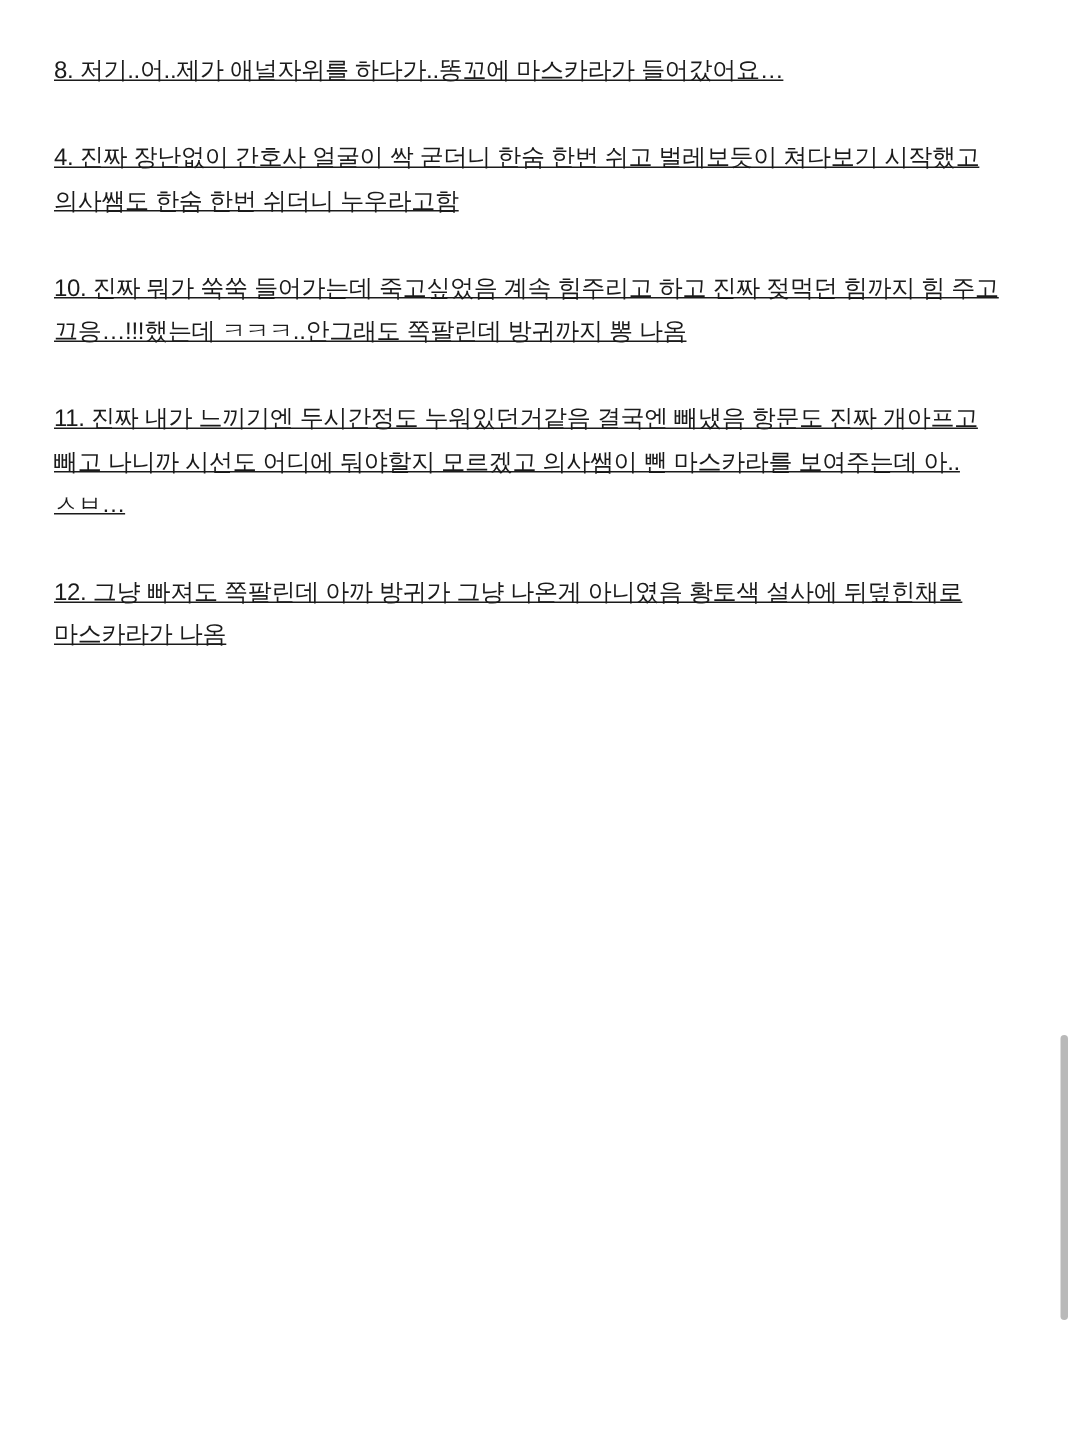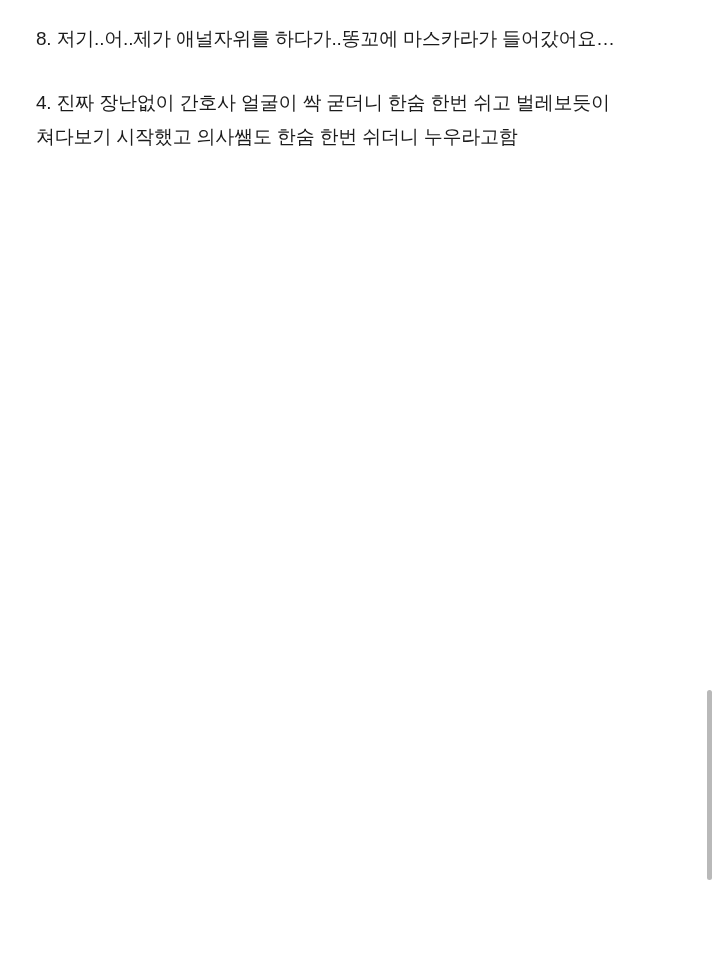--- a/index.html
+++ b/index.html
@@ -17,26 +17,27 @@
   .page {
     width: 716px;
     height: 956px;
     box-sizing: border-box;
     padding: 22px 36px 0 36px;
     background: #ffffff;
     position: relative;
   }
   .para {
     color: #1b1b1b;
-    font-size: 19px;
+    font-size: 16px;
     line-height: 1.78;
     letter-spacing: -0.2px;
-    margin: 0 0 30px 0;
+    margin: 12px 0 30px 0;
     word-break: keep-all;
     white-space: normal;
+    text-decoration: underline;
   }
   .para:last-child {
     margin-bottom: 0;
   }
   .scrollbar-track {
     position: absolute;
     top: 0;
     right: 2px;
     width: 5px;
     height: 956px;
@@ -49,17 +50,20 @@
     border-radius: 3px;
     background: #b9b9b9;
   }
 </style>
 </head>
 <body>
 
 <div class="page">
   <p class="para">8. 저기..어..제가 애널자위를 하다가..똥꼬에 마스카라가 들어갔어요…</p>
   <p class="para">4. 진짜 장난없이 간호사 얼굴이 싹 굳더니 한숨 한번 쉬고 벌레보듯이 쳐다보기 시작했고 의사쌤도 한숨 한번 쉬더니 누우라고함</p>
+  <p class="para">10. 진짜 뭐가 쑥쑥 들어가는데 죽고싶었음 계속 힘주리고 하고 진짜 젖먹던 힘까지 힘 주고 끄응…!!!했는데 ㅋㅋㅋ..안그래도 쪽팔린데 방귀까지 뽕 나옴</p>
+  <p class="para">11. 진짜 내가 느끼기엔 두시간정도 누워있던거같음 결국엔 빼냈음 항문도 진짜 개아프고 빼고 나니까 시선도 어디에 둬야할지 모르겠고 의사쌤이 뺀 마스카라를 보여주는데 아..ㅅㅂ…</p>
+  <p class="para">12. 그냥 빠져도 쪽팔린데 아까 방귀가 그냥 나온게 아니였음 황토색 설사에 뒤덮힌채로 마스카라가 나옴</p>
 
   <div class="scrollbar-track">
     <div class="scrollbar-thumb" id="scroll-thumb" style="top: 690px; height: 190px; background: rgb(185, 185, 185);"></div>
   </div>
 </div>
 
 </body></html>

